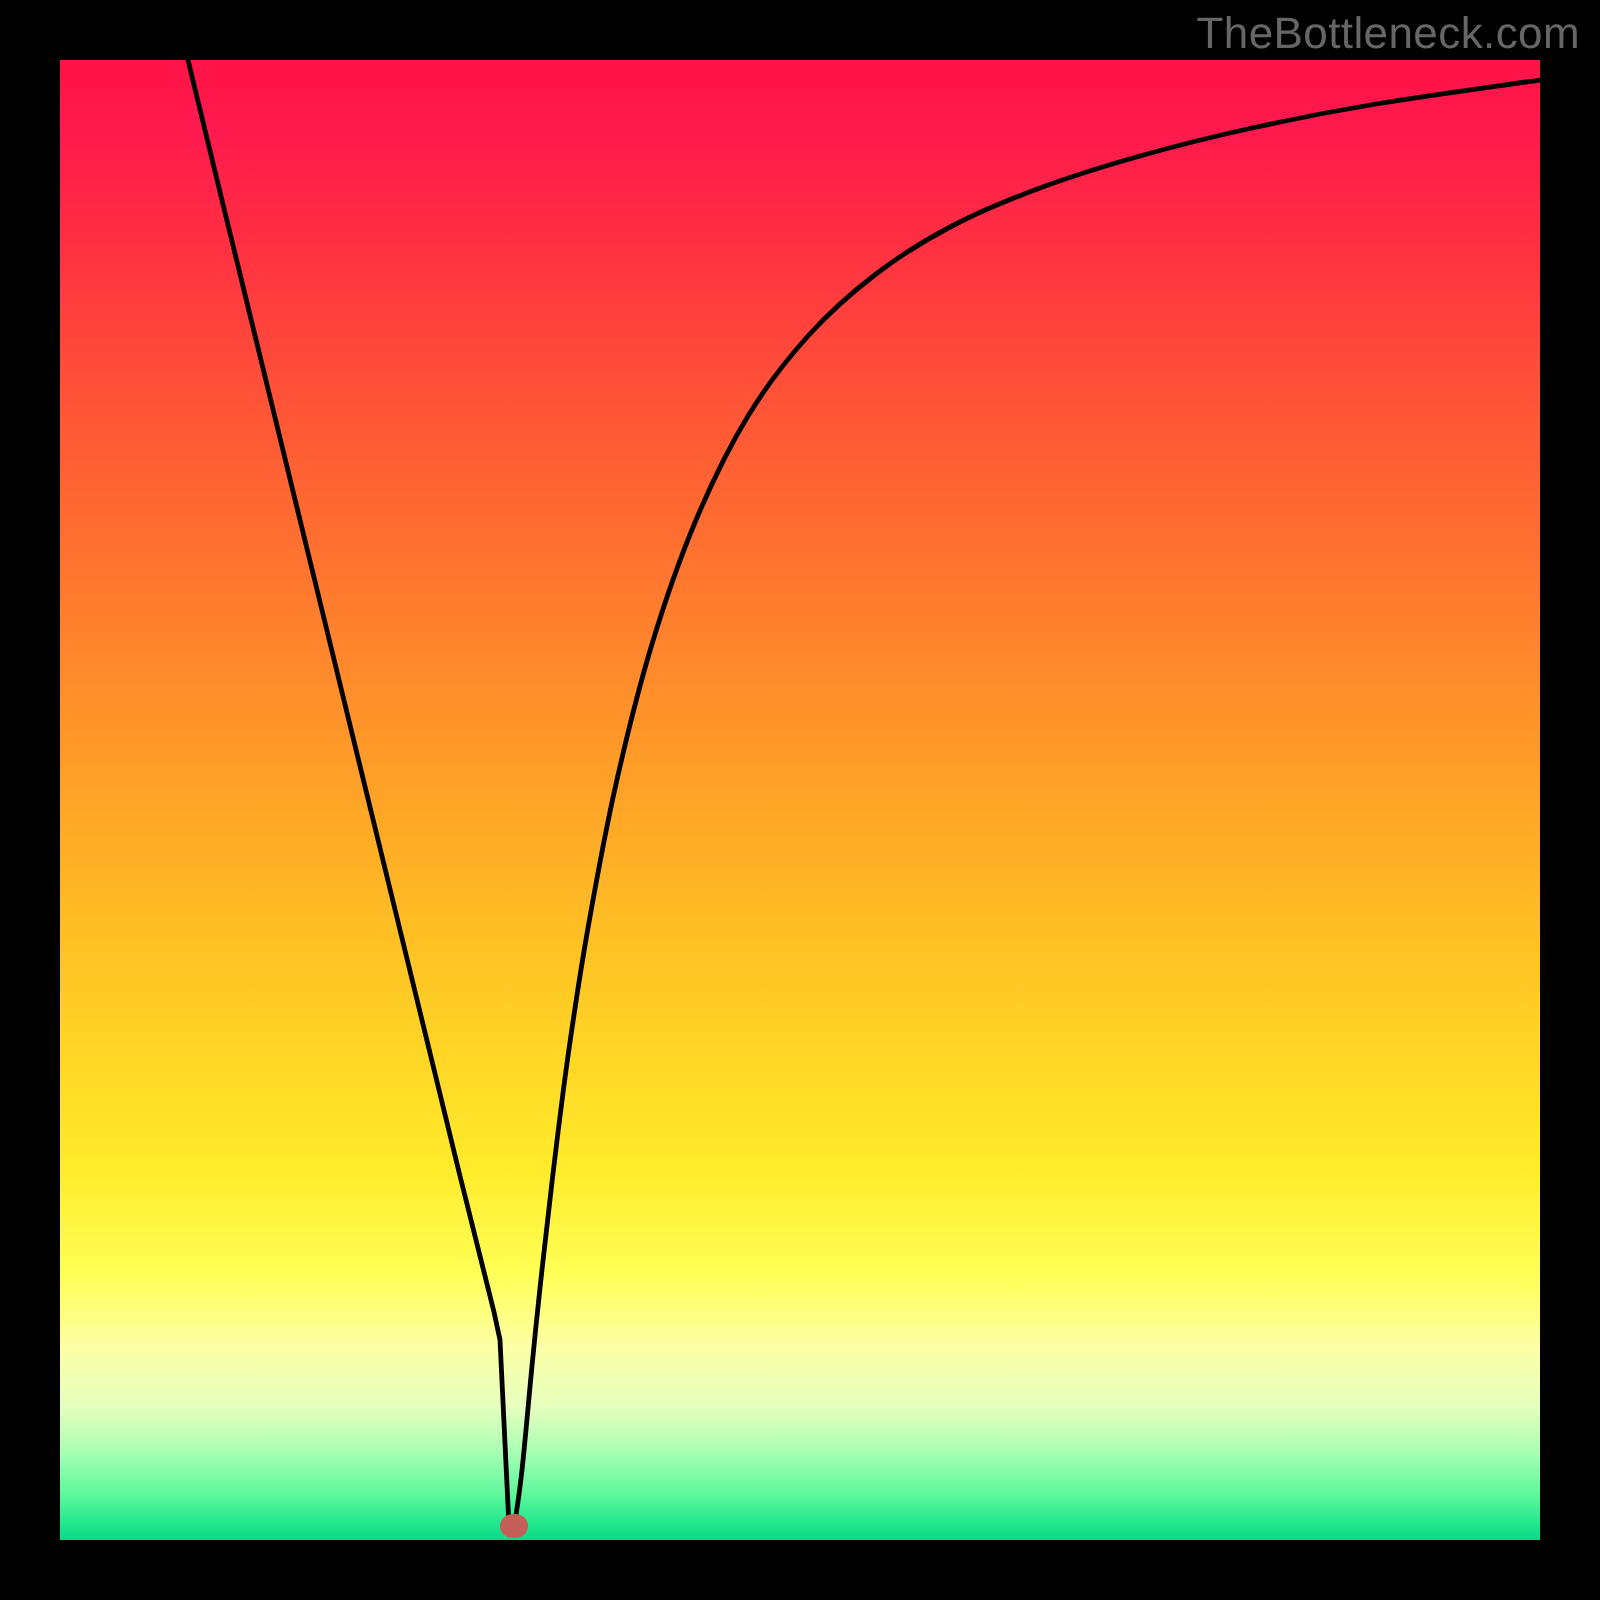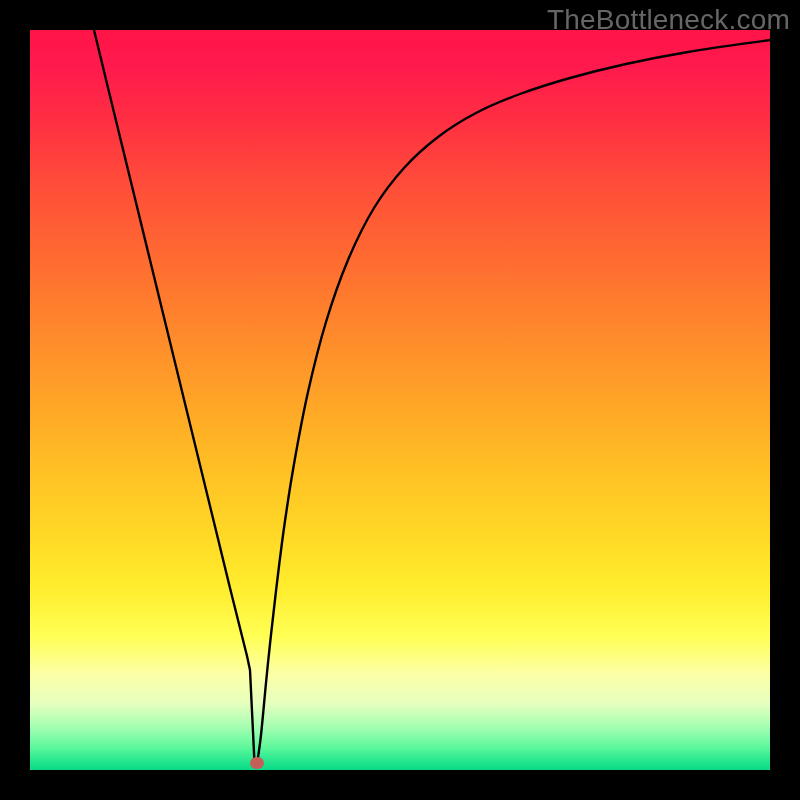--- a/index.html
+++ b/index.html
@@ -14,21 +14,21 @@
   .canvas {
     position: relative;
     width: 800px;
     height: 800px;
     background: #000;
   }
   .watermark {
     position: absolute;
     top: 4px;
     right: 10px;
-    font-size: 28px;
+    font-size: 22px;
     font-weight: 400;
     color: #666;
     letter-spacing: 0.2px;
     z-index: 5;
   }
   .plot-area {
     position: absolute;
     left: 30px;
     top: 30px;
     width: 740px;

